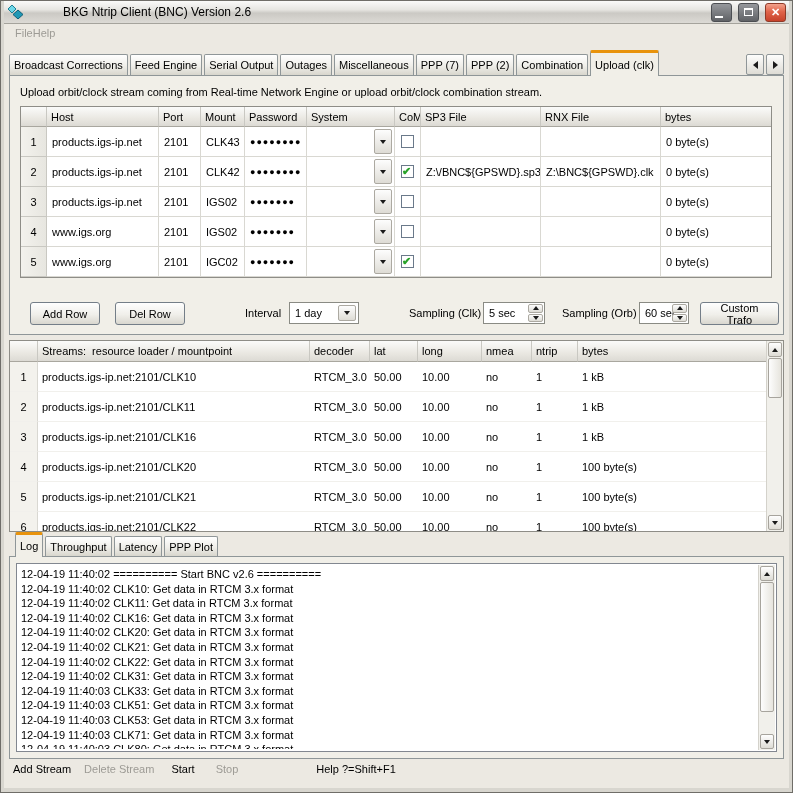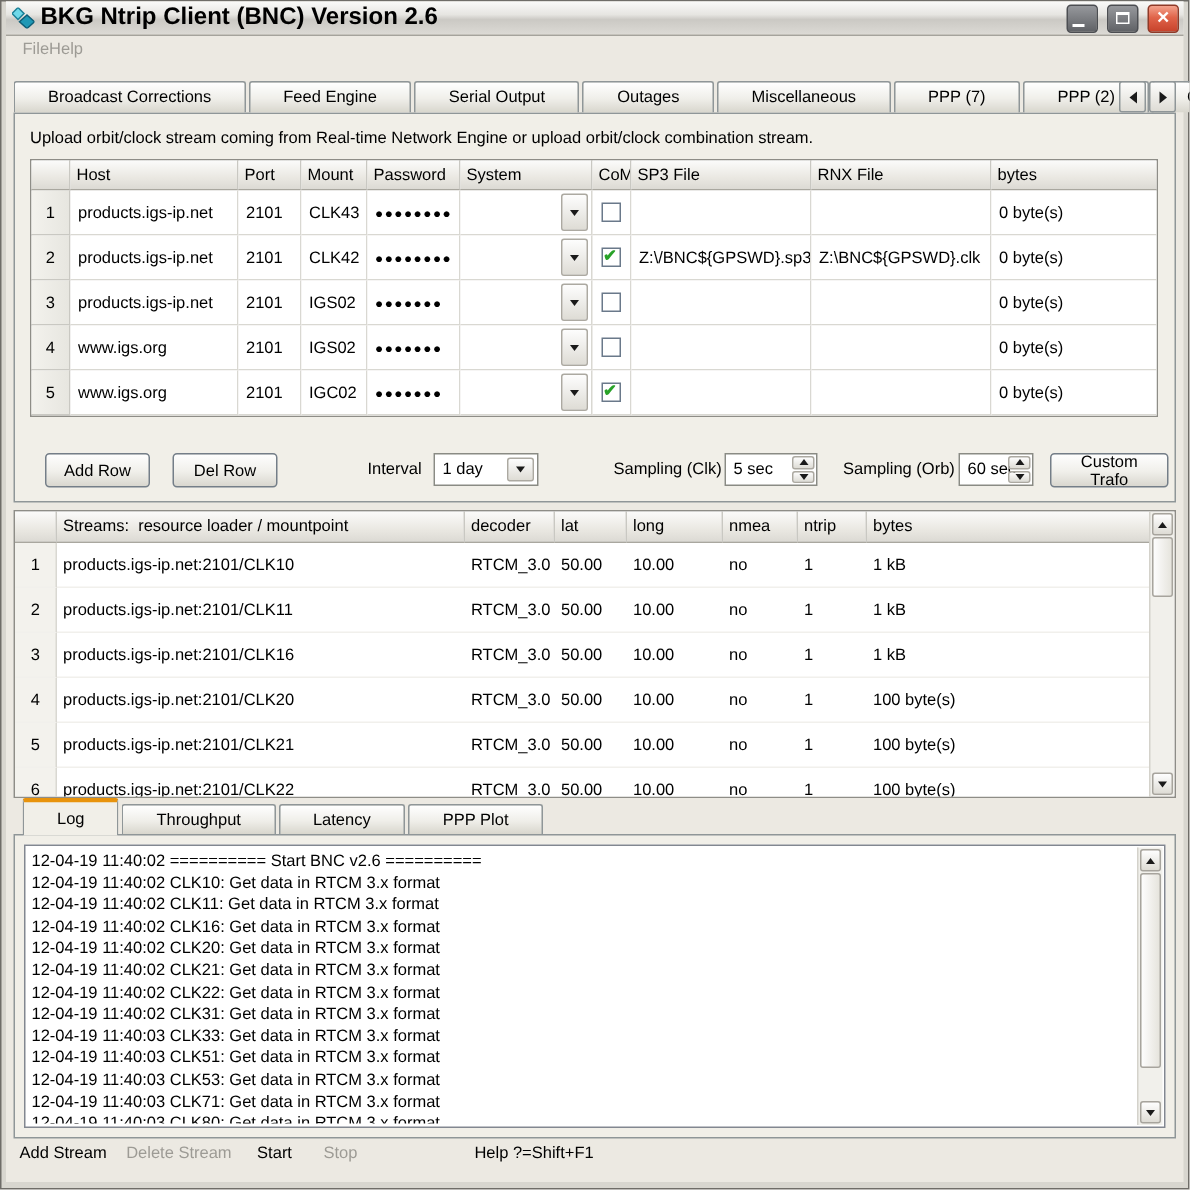--- a/index.html
+++ b/index.html
@@ -4,34 +4,34 @@
 <style>
   html,body{margin:0;padding:0;}
   body{font-family:"Liberation Sans",sans-serif;font-size:11px;color:#000;width:793px;height:793px;overflow:hidden;background:#c0c0c0;}
   .window{width:793px;height:793px;background:#D8D6CF;border:1px solid #6F6D68;padding:0 3px 3px 3px;box-sizing:border-box;position:relative;}
   .window-inner{position:relative;width:785px;height:787px;background:#ECE9E2;}
 
   
   .titlebar{position:absolute;top:0;left:0;right:0;height:22px;display:flex;align-items:center;gap:4px;padding:0 3px;
     background:linear-gradient(180deg,#FAFAF9 0%,#E6E5E1 40%,#CBC9C4 55%,#DCDAD5 100%);border-bottom:1px solid #A5A39C;}
   .app-icon{width:16px;height:15px;display:flex;align-items:center;justify-content:center;}
-  .title-text{font-weight:bold;font-size:16px;flex:1;white-space:nowrap;overflow:hidden;}
+  .title-text{font-weight:normal;font-size:12px;flex:1;white-space:nowrap;overflow:hidden;margin-left:36px;}
   .tb-btn{width:19px;height:17px;border-radius:3px;display:flex;align-items:center;justify-content:center;margin-left:2px;position:relative;}
   .tb-min,.tb-max{background:linear-gradient(#96989C,#606266);border:1px solid #4C4E52;}
   .tb-close{background:linear-gradient(#F3A28C,#E0644A 45%,#C7422B);border:1px solid #8E3A28;color:#fff;font-weight:bold;font-size:11px;line-height:11px;}
   .glyph-min{position:absolute;left:3px;bottom:3px;width:8px;height:2px;background:#fff;}
   .glyph-max{width:9px;height:8px;border:1px solid #fff;border-top:2px solid #fff;box-sizing:border-box;}
 
   
   .menubar{position:absolute;top:22px;left:0;right:0;height:20px;display:flex;align-items:center;padding-left:11px;}
   .menu-item{color:#9D9B95;}
 
   
   .tabbar{position:absolute;top:52px;left:5px;right:5px;height:23px;display:flex;align-items:flex-end;z-index:3;}
-  .tab{height:20px;margin-bottom:1px;padding:0 22px;display:flex;align-items:center;border:1px solid #8F9698;border-bottom:none;
+  .tab{height:20px;margin-bottom:1px;padding:0 4px;display:flex;align-items:center;border:1px solid #8F9698;border-bottom:none;
     border-radius:2px 2px 0 0;background:linear-gradient(#FFFFFF,#EFEEE9 55%,#D8D6CD);margin-right:2px;white-space:nowrap;cursor:default;text-align:right;}
   .tab.active{height:23px;margin-bottom:0;background:#F1EFE8;border-top:3px solid #E8930C;z-index:4;position:relative;}
   .tab-scrollers{position:absolute;right:0;bottom:1px;display:flex;gap:2px;}
   .scroller{width:16px;height:19px;border:1px solid #8F9698;border-radius:2px;background:linear-gradient(#FDFDFC,#DEDCD5);display:flex;align-items:center;justify-content:center;}
 
   
   .tri-down{width:0;height:0;border-left:3px solid transparent;border-right:3px solid transparent;border-top:4px solid #1A1A1A;}
   .tri-up{width:0;height:0;border-left:3px solid transparent;border-right:3px solid transparent;border-bottom:4px solid #1A1A1A;}
   .arr-left{width:0;height:0;border-top:4px solid transparent;border-bottom:4px solid transparent;border-right:5px solid #1A1A1A;}
   .arr-right{width:0;height:0;border-top:4px solid transparent;border-bottom:4px solid transparent;border-left:5px solid #1A1A1A;}

